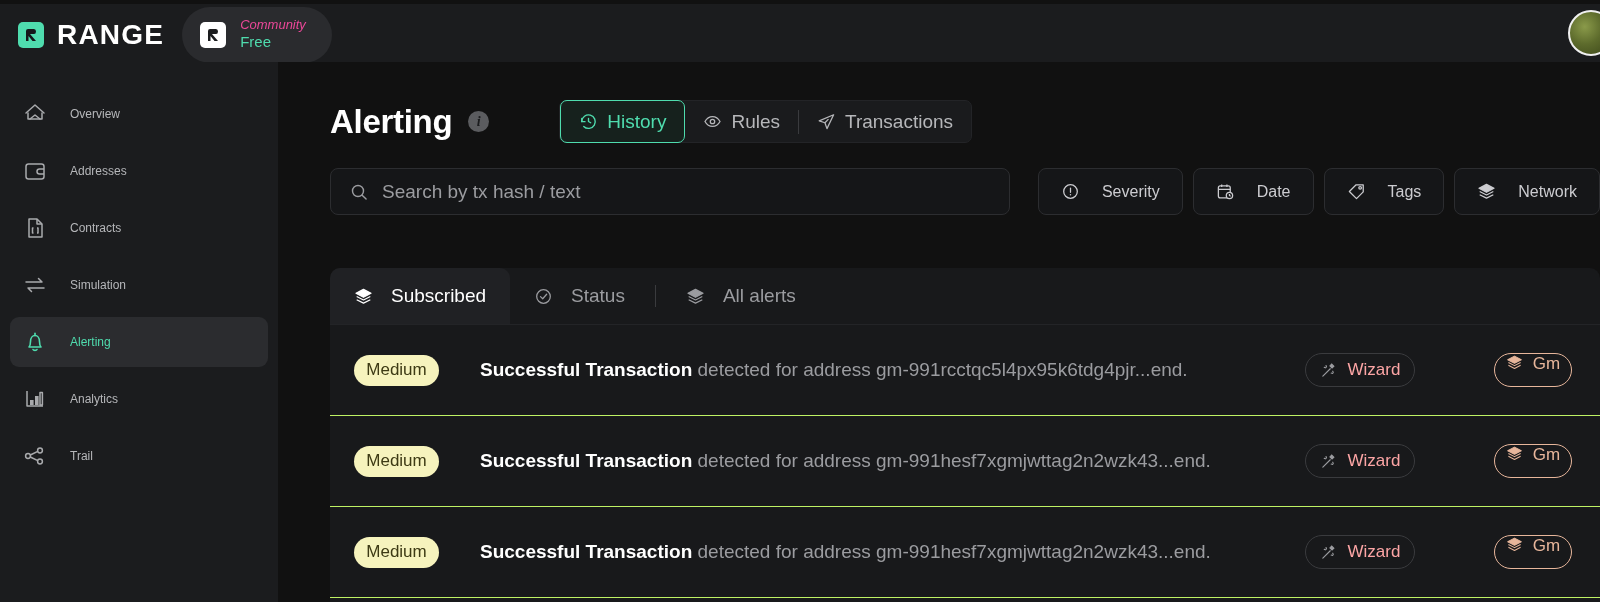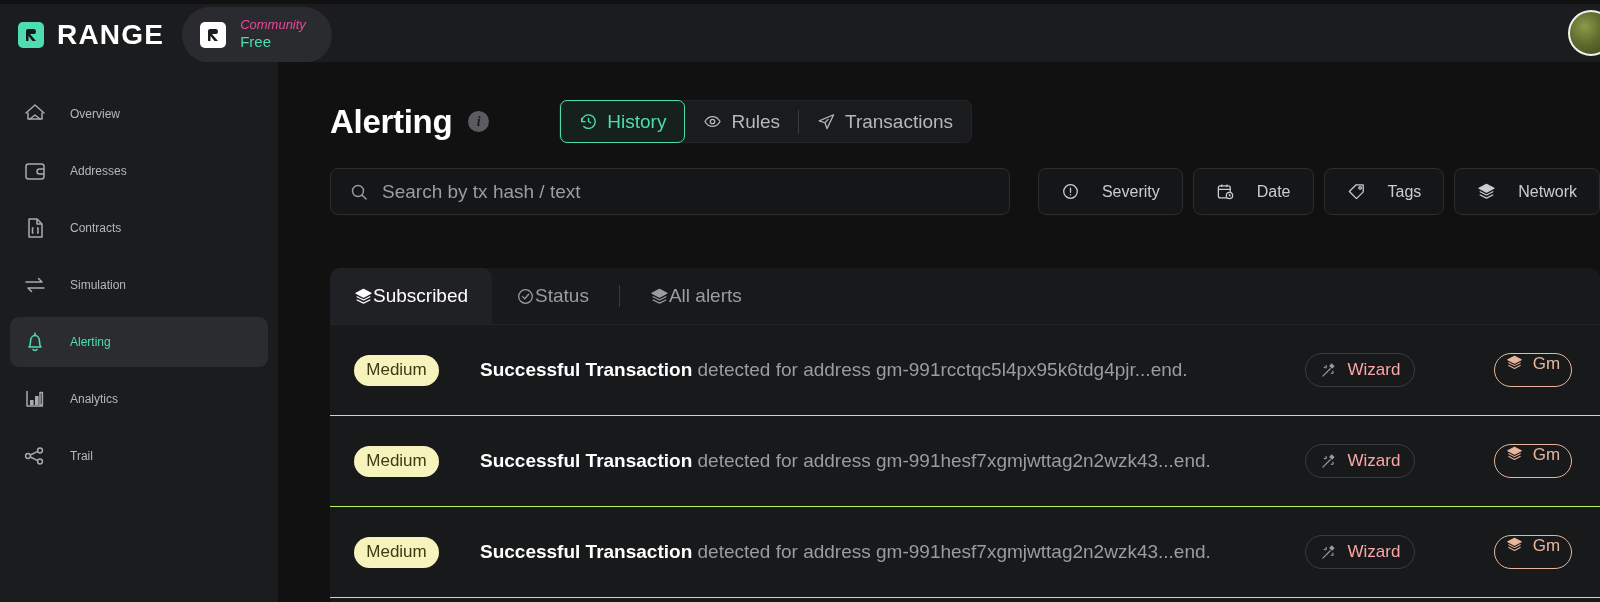--- a/index.html
+++ b/index.html
@@ -109,21 +109,21 @@
     padding: 0 22px; color: #ccccd0; font-size: 16px; cursor: pointer;
   }
 
   
   .panel {
     position: absolute; left: 52px; top: 206px; width: 1270px; bottom: 0;
     background: #18191b; border-radius: 10px 10px 0 0;
   }
   .ltabs { display: flex; align-items: center; height: 56px; padding-left: 0; }
   .ltab {
-    display: flex; align-items: center; gap: 0; height: 56px;
+    display: flex; align-items: center; gap: 18px; height: 56px;
     padding: 0 24px; color: #9b9ca0; font-size: 19px; cursor: pointer;
   }
   .ltab.active {
     color: #ffffff; background: #202124; border-radius: 10px 10px 0 0;
   }
   .ltab-div { width: 1px; height: 22px; background: #3a3b3e; margin: 0 6px; }
 
   .rows { border-top: 1px solid #232427; }
   .row {
     display: flex; align-items: center; height: 91px;

